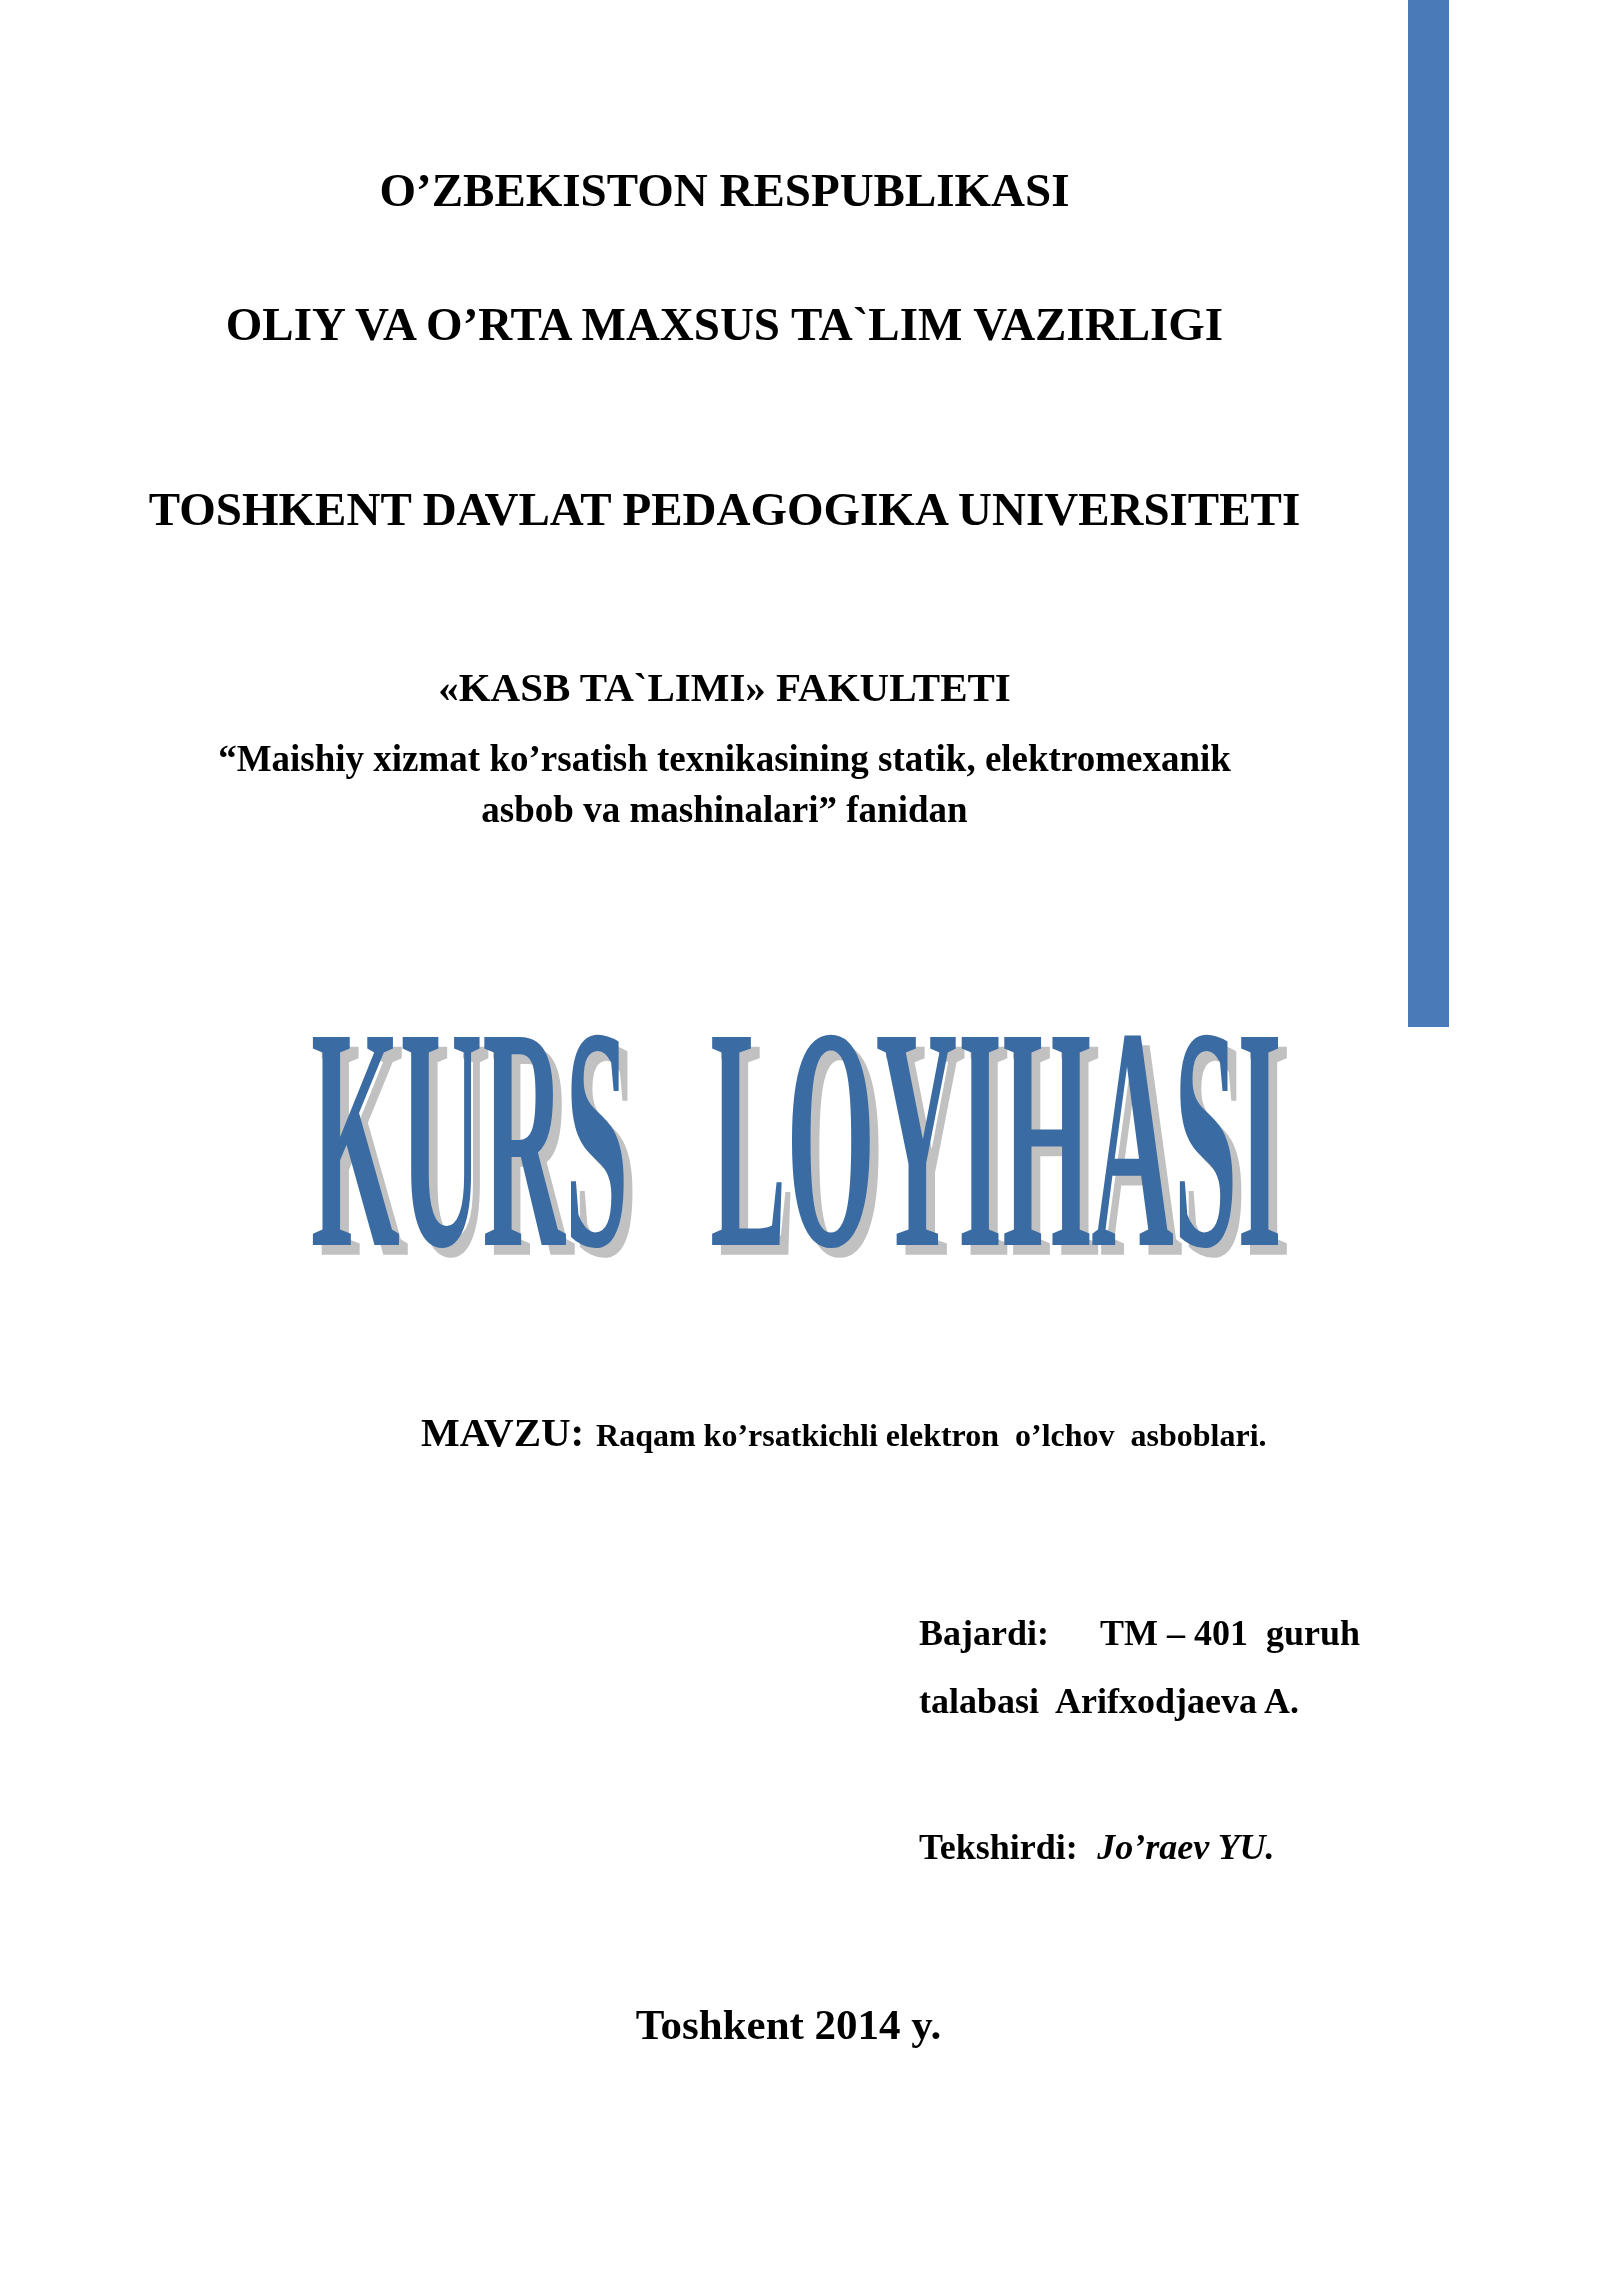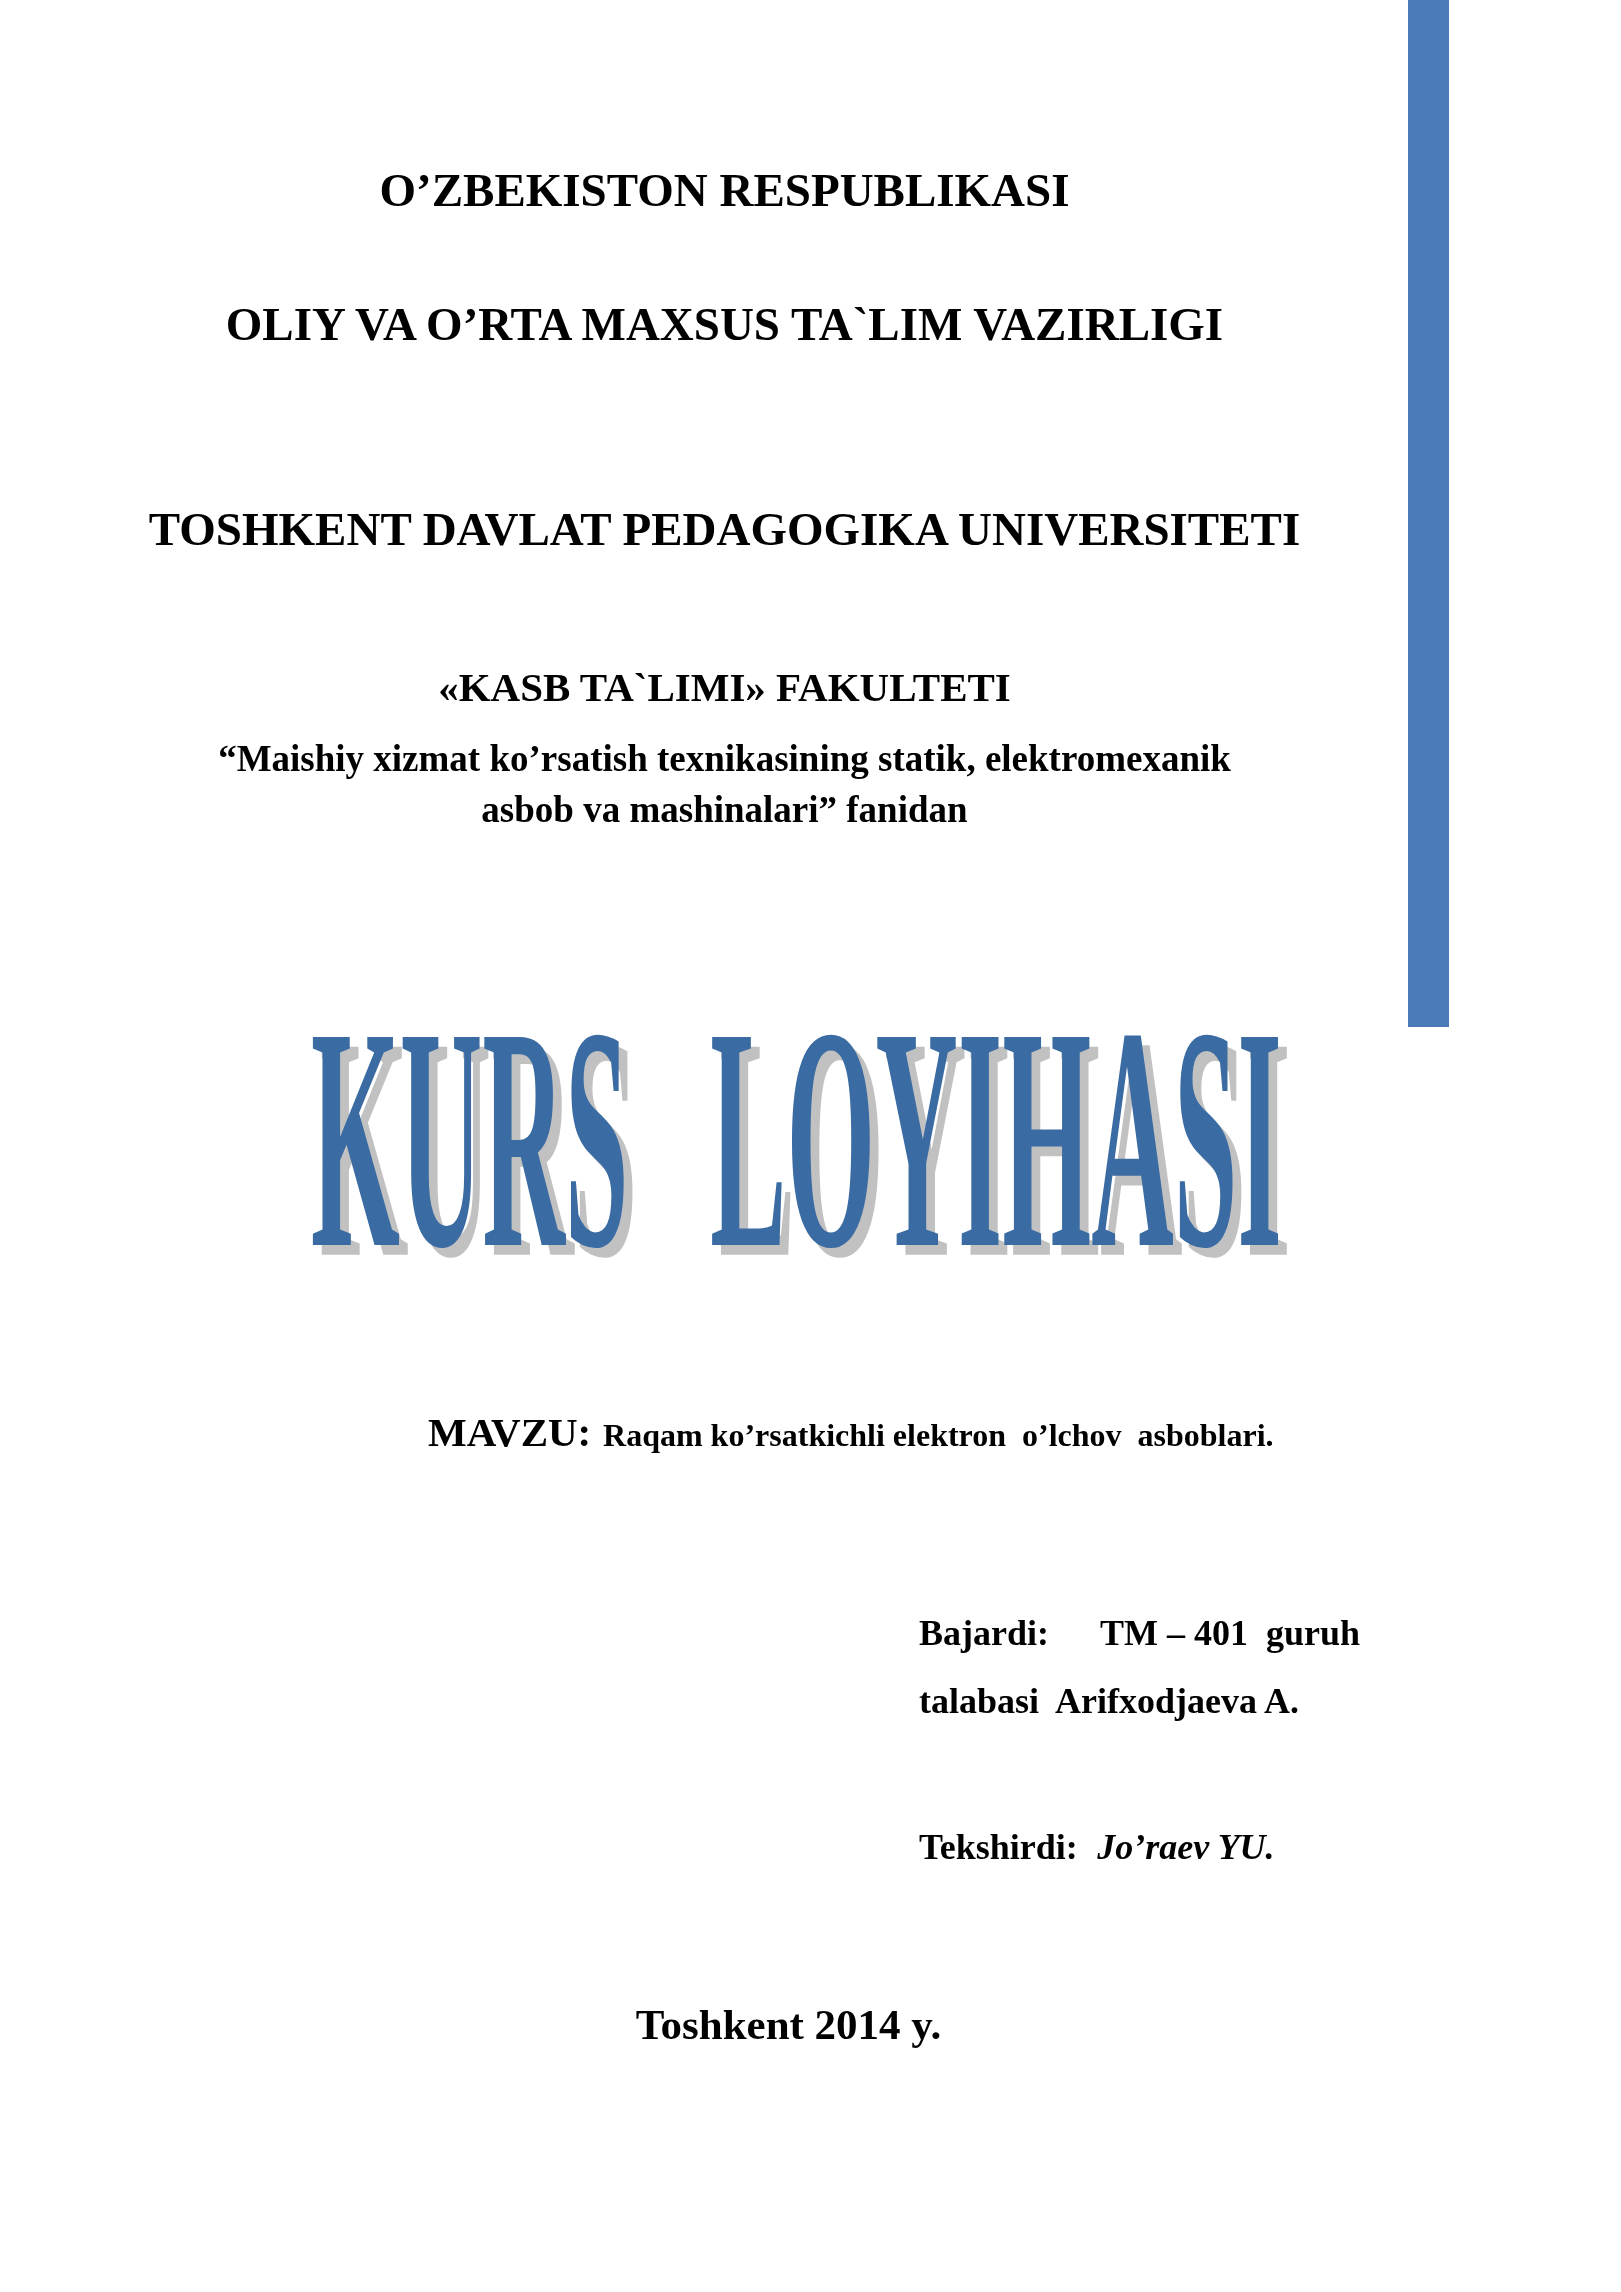--- a/index.html
+++ b/index.html
@@ -20,21 +20,21 @@
     position: absolute;
     left: 0;
     width: 100%;
     text-align: center;
     font-weight: bold;
     white-space: nowrap;
   }
   .t-ministry1   { top: 163px;  font-size: 47px; }
   .t-ministry2   { top: 253px;  font-size: 47px; margin-top: 44px; }
   .t-university1 { top: 414px;  font-size: 47px; }
-  .t-university2 { top: 502px;  font-size: 47px; }
+  .t-university2 { top: 482px;  font-size: 47px; }
   .t-faculty     { top: 663px;  font-size: 41px; }
   .t-subject1    { top: 737px;  font-size: 37px; }
   .t-subject2    { top: 788px;  font-size: 37px; }
 
   .wordart-wrap {
     position: absolute;
     top: 980px;
     left: 0;
     width: 100%;
     text-align: center;
@@ -51,21 +51,20 @@
     text-shadow: 9.8px 3.9px 0 #c1c1c1;
     transform: translateX(72px) scale(0.9, 2.5);
     transform-origin: center top;
   }
 
   .topic-line {
     position: absolute;
     top: 1408px;
     left: 421px;
     white-space: nowrap;
-    margin-left: 7px;
   }
   .topic-label {
     font-size: 41px;
     font-weight: bold;
   }
   .topic-text {
     font-size: 32px;
     font-weight: bold;
     margin-left: 11.8px;
     white-space: pre;

